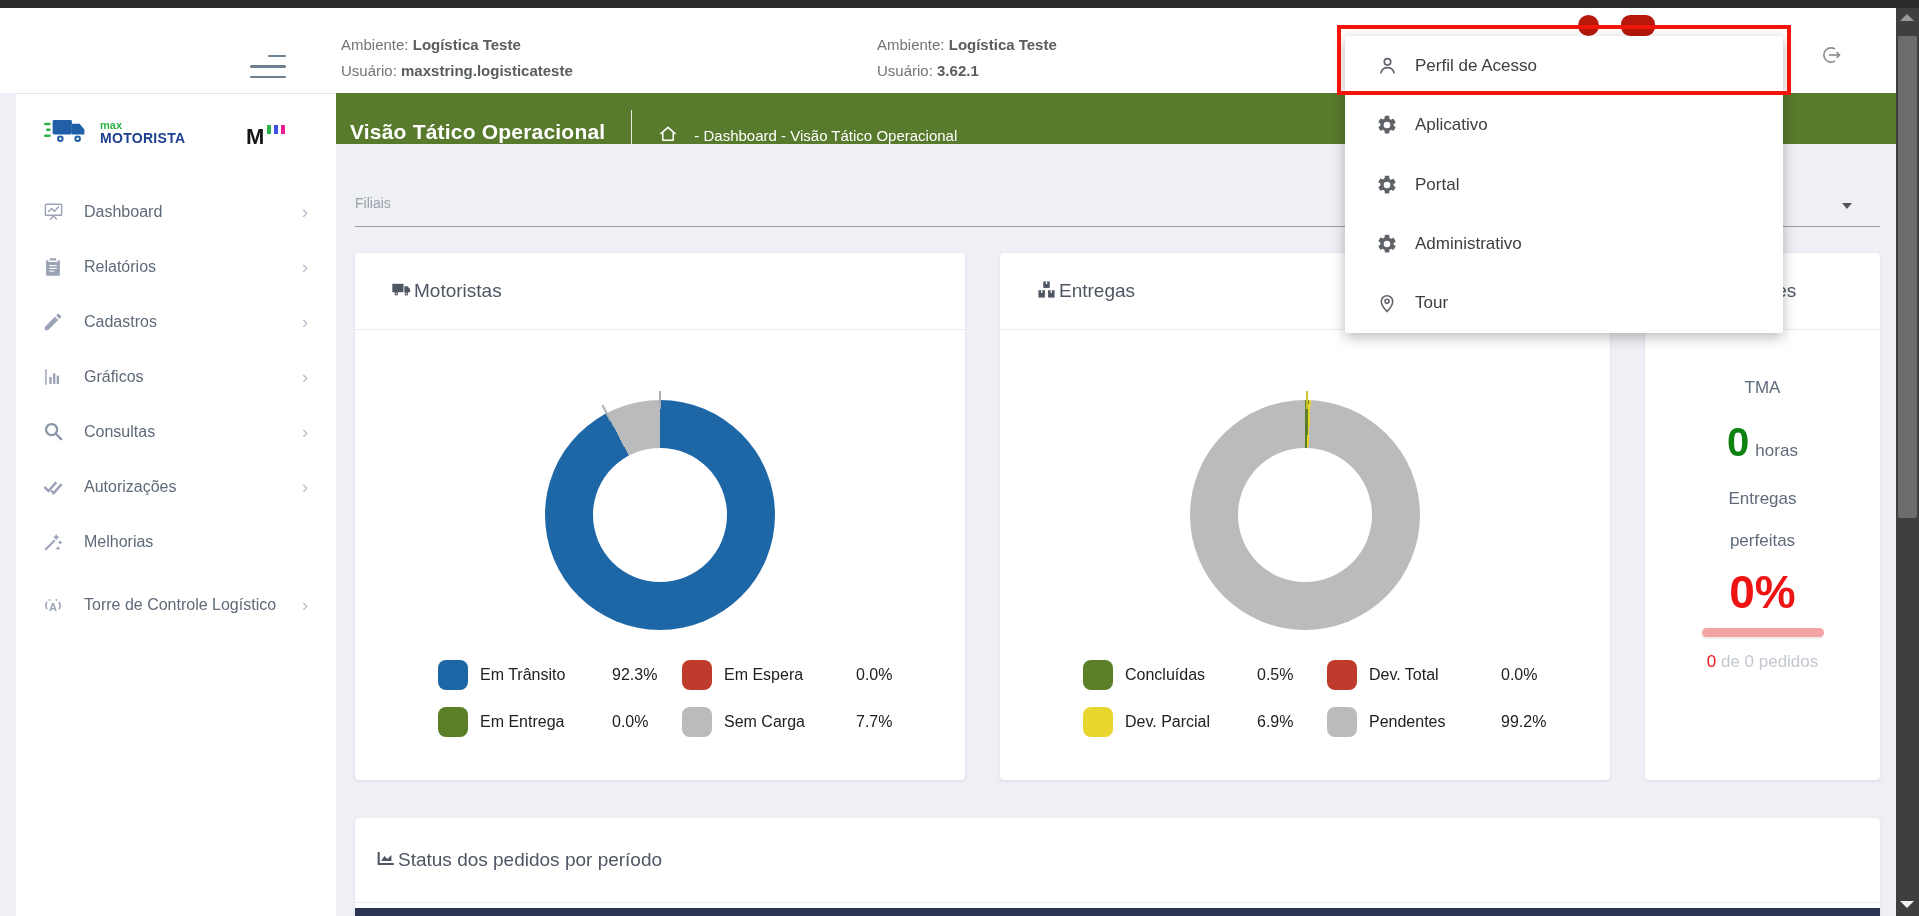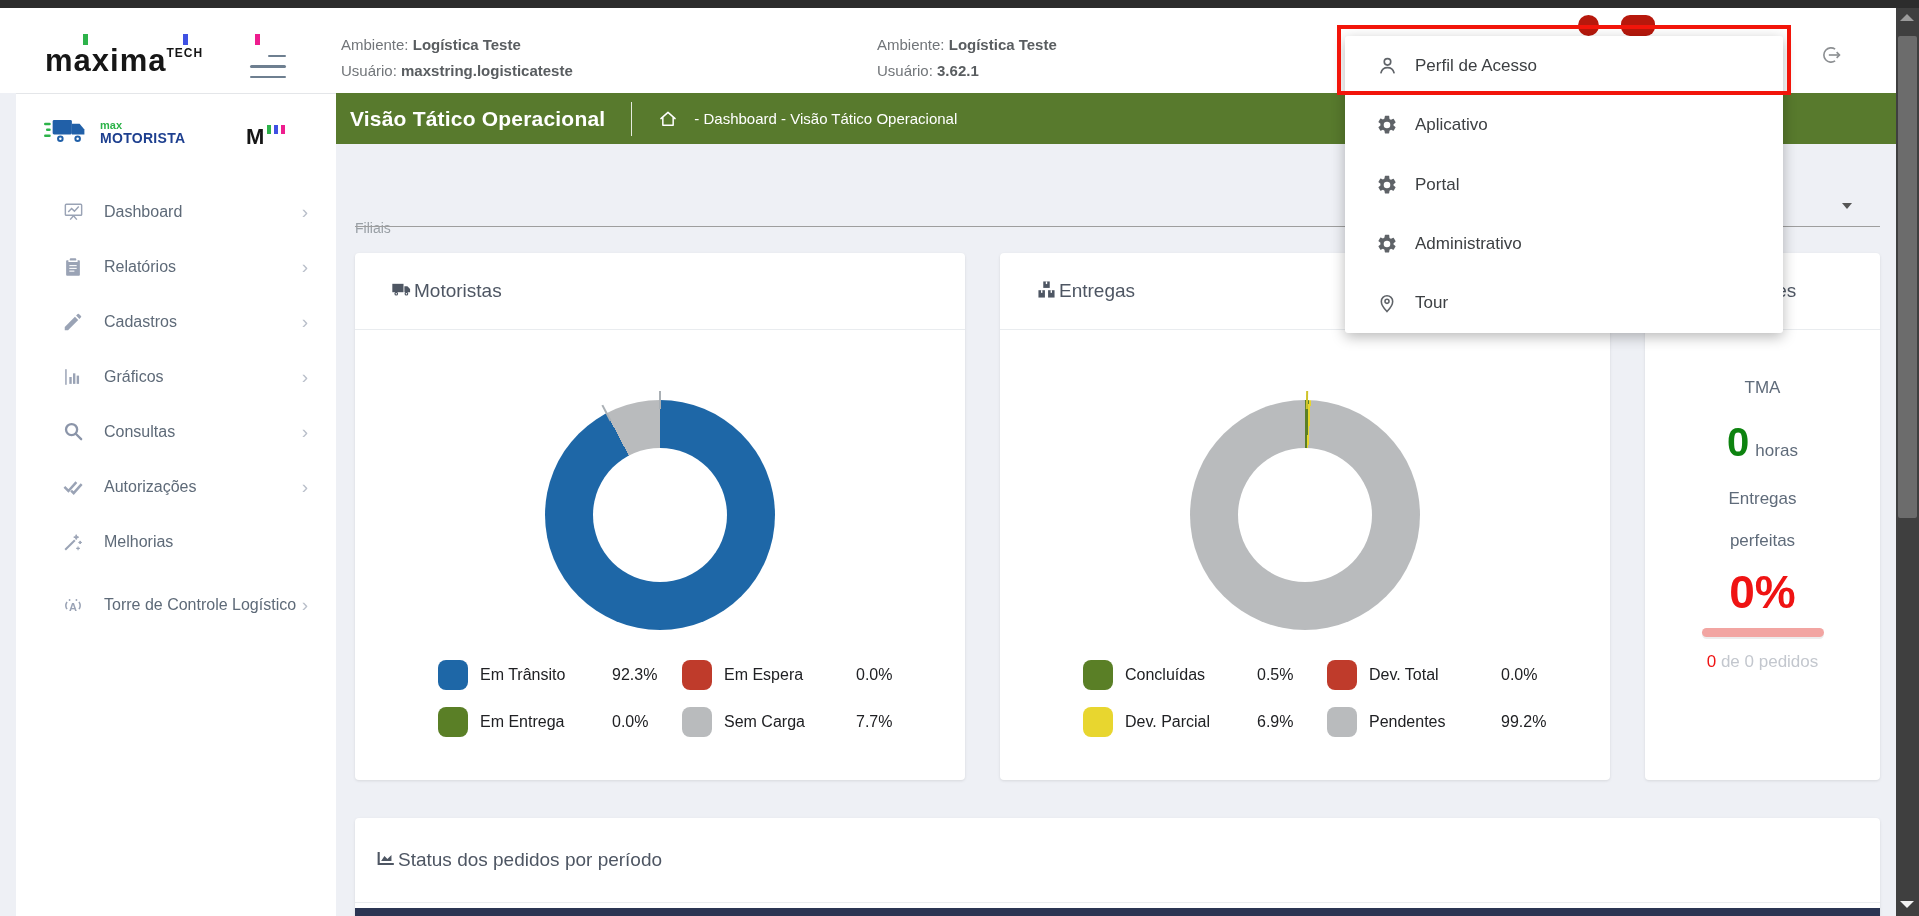--- a/index.html
+++ b/index.html
@@ -41,37 +41,37 @@
   
   .sidebar { position:absolute; left:16px; top:93px; width:320px; height:823px; background:#fff; border-top:1px solid #e4e6e9; z-index:5; }
   .side-logo { position:absolute; left:28px; top:22px; display:flex; align-items:center; }
   .side-logo-text { margin-left:6px; line-height:13px; }
   .side-logo-top { display:block; color:#2db34a; font-size:11px; font-weight:700; }
   .side-logo-bottom { display:block; color:#1d3f8f; font-size:14px; font-weight:800; letter-spacing:.3px; }
   .mini-m { position:absolute; left:230px; top:30px; font-size:22px; font-weight:900; color:#161616; }
   .mini-ticks span { display:inline-block; width:4px; height:9px; margin-left:3px; vertical-align:10px; }
   .mt-g { background:#2db34a; } .mt-b { background:#3f51e3; } .mt-p { background:#ee1d8e; }
   .menu { position:absolute; left:0; top:90px; width:320px; list-style:none; }
-  .menu li { display:flex; align-items:center; height:55px; padding:0 28px 0 44px; cursor:pointer; }
+  .menu li { display:flex; align-items:center; height:55px; padding:0 28px 0 24px; cursor:pointer; }
   .menu li.tall { height:72px; }
   .menu .mi-icon { width:26px; display:flex; justify-content:center; flex-shrink:0; }
   .menu .mi-label { flex:1; margin-left:18px; font-size:16px; color:#5e6a78; line-height:20px; }
   .chev { color:#b9bfca; font-size:19px; }
   .chev::before { content:"›"; }
 
   
   .main { position:absolute; left:320px; top:93px; width:1576px; height:823px; background:#eef0f5; overflow:hidden; }
-  .greenbar { position:absolute; left:0; top:0; width:100%; height:51px; background:#587a2d; display:flex; align-items:center; }
+  .greenbar { position:absolute; left:0; top:0; width:100%; height:51px; background:#587a2d; display:flex; align-items:flex-end; }
   .page-title { margin-left:30px; color:#fff; font-size:21px; font-weight:700; letter-spacing:.2px; }
   .gb-divider { width:1px; height:34px; background:rgba(255,255,255,.85); margin-left:26px; }
   .gb-home { margin-left:26px; display:flex; align-items:center; }
   .breadcrumb { margin-left:16px; color:#fff; font-size:15px; }
 
   .filiais { position:absolute; left:35px; top:100px; width:1525px; height:42px; cursor:pointer; }
-  .filiais-label { position:absolute; left:0; top:2px; font-size:14px; color:#9aa0a6;margin-top:25px; }
+  .filiais-label { position:absolute; left:0; top:2px; font-size:14px; color:#9aa0a6; }
   .filiais-line { position:absolute; left:0; right:0; top:33px; height:1px; background:#9e9e9e; }
   .filiais-arrow { position:absolute; right:28px; top:10px; width:0; height:0; border-left:5px solid transparent; border-right:5px solid transparent; border-top:6px solid #555; }
 
   .card { position:absolute; background:#fff; border-radius:4px; box-shadow:0 1px 3px rgba(0,0,0,.10); }
   .card-header { height:77px; border-bottom:1px solid #e9ecef; display:flex; align-items:center; padding-left:36px; }
   .card-title { font-size:19px; font-weight:500; color:#4e5663; margin-left:2px; }
   .card1 { left:35px; top:160px; width:610px; height:527px; }
   .card2 { left:680px; top:160px; width:610px; height:527px; }
   .card3 { left:1325px; top:160px; width:235px; height:527px; }
   .card3 .card-header { padding-left:30px; }
@@ -114,28 +114,20 @@
 
   
   .annotation { position:absolute; left:1337px; top:25px; width:454px; height:70px; border:4px solid #f2150a; z-index:60; pointer-events:none; }
 </style>
 </head>
 <body>
 
 <div class="topbar"></div>
 
 <div class="app-header">
-  <div class="brand">
-    <div class="brand-ticks">
-      <span class="tick-green"></span>
-      <span class="tick-blue"></span>
-      <span class="tick-pink"></span>
-    </div>
-    <div class="brand-text"><span>maxima</span><span class="brand-sub">TECH</span></div>
-  </div>
   <div class="hamburger">
     <div class="h1"></div>
       <div class="h2"></div>
       <div class="h3"></div>
   </div>
   <div class="hinfo colA">
     <div><span>Ambiente:</span> <b>Logística Teste</b></div>
     <div><span>Usuário:</span> <b>maxstring.logisticateste</b></div>
   </div>
   <div class="hinfo colB">

